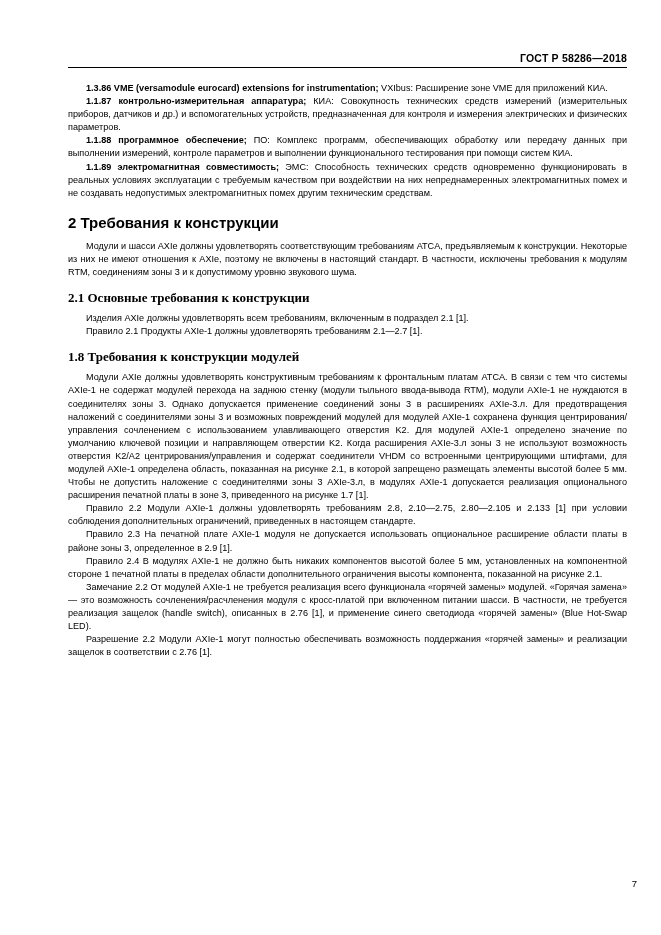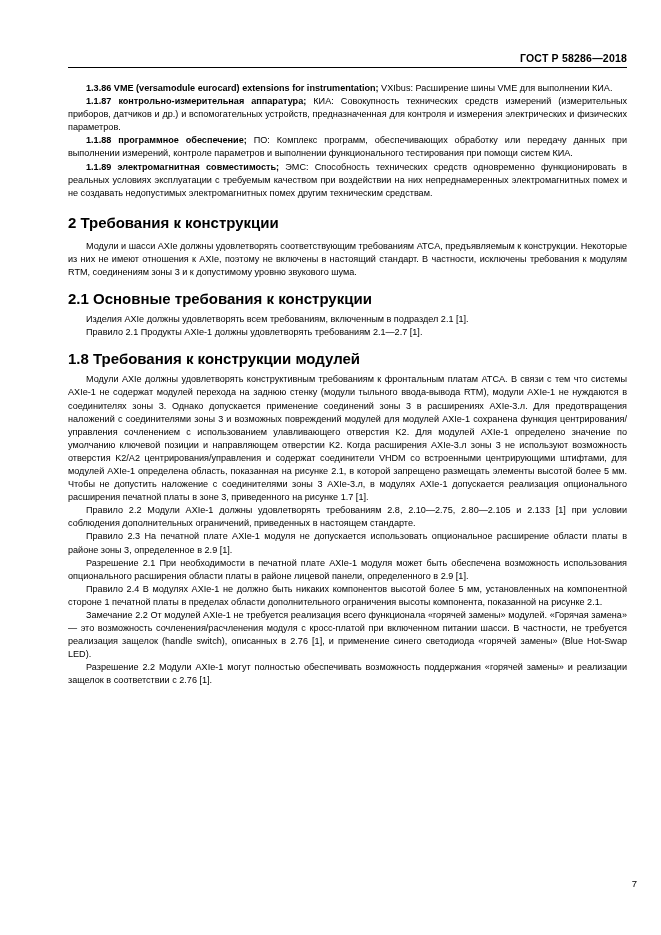--- a/index.html
+++ b/index.html
@@ -54,22 +54,22 @@
     font-weight: bold;
   }
   h2.sec {
     font-family: "Liberation Sans", sans-serif;
     font-size: 15px;
     font-weight: bold;
     margin: 14px 0 9px 0;
     text-indent: 0;
   }
   h3.subsec {
-    font-family: Liberation Sans, sans-serif;
-    font-size: 15px;
+    font-family: Liberation Serif, serif;
+    font-size: 13px;
     font-weight: bold;
     margin: 11px 0 6px 0;
     text-indent: 0;
   }
   .footer {
     position: absolute;
     right: 46px;
     bottom: 46px;
     font-family: "Liberation Sans", sans-serif;
     font-size: 9.5px;
@@ -77,21 +77,21 @@
 </style>
 </head>
 <body>
 
 <div class="page">
 
   <div class="header">ГОСТ Р 58286—2018</div>
   <hr class="header-rule">
 
   <div class="body-text">
-    <p class="para"><span class="b">1.3.86 </span><span class="b">VME (versamodule eurocard) extensions for instrumentation;</span><span> VXIbus: Расширение шины VME для выполнении КИА.</span></p>
+    <p class="para"><span class="b">1.3.86 </span><span class="b">VME (versamodule eurocard) extensions for instrumentation;</span><span> VXIbus: Расширение зоне VME для приложений КИА.</span></p>
     <p class="para"><span class="b">1.1.87 </span><span class="b">контрольно-измерительная аппаратура;</span><span> КИА: Совокупность технических средств измерений (измерительных приборов, датчиков и др.) и вспомогательных устройств, предназначенная для контроля и измерения электрических и физических параметров.</span></p>
     <p class="para"><span class="b">1.1.88 </span><span class="b">программное обеспечение;</span><span> ПО: Комплекс программ, обеспечивающих обработку или передачу данных при выполнении измерений, контроле параметров и выполнении функционального тестирования при помощи систем КИА.</span></p>
     <p class="para"><span class="b">1.1.89 </span><span class="b">электромагнитная совместимость;</span><span> ЭМС: Способность технических средств одновременно функционировать в реальных условиях эксплуатации с требуемым качеством при воздействии на них непреднамеренных электромагнитных помех и не создавать недопустимых электромагнитных помех другим техническим средствам.</span></p>
   </div>
 
   <h2 class="sec">2 Требования к конструкции</h2>
 
   <div class="body-text">
     <p class="para">Модули и шасси AXIe должны удовлетворять соответствующим требованиям ATCA, предъявляемым к конструкции. Некоторые из них не имеют отношения к AXIe, поэтому не включены в настоящий стандарт. В частности, исключены требования к модулям RTM, соединениям зоны 3 и к допустимому уровню звукового шума.</p>
   </div>
@@ -102,21 +102,20 @@
     <p class="para">Изделия AXIe должны удовлетворять всем требованиям, включенным в подраздел 2.1 [1].</p>
     <p class="para">Правило 2.1 Продукты AXIe-1 должны удовлетворять требованиям 2.1—2.7 [1].</p>
   </div>
 
   <h3 class="subsec">1.8 Требования к конструкции модулей</h3>
 
   <div class="body-text">
     <p class="para">Модули AXIe должны удовлетворять конструктивным требованиям к фронтальным платам ATCA. В связи с тем что системы AXIe-1 не содержат модулей перехода на заднюю стенку (модули тыльного ввода-вывода RTM), модули AXIe-1 не нуждаются в соединителях зоны 3. Однако допускается применение соединений зоны 3 в расширениях AXIe-3.л. Для предотвращения наложений с соединителями зоны 3 и возможных повреждений модулей для модулей AXIe-1 сохранена функция центрирования/управления сочленением с использованием улавливающего отверстия K2. Для модулей AXIe-1 определено значение по умолчанию ключевой позиции и направляющем отверстии K2. Когда расширения AXIe-3.л зоны 3 не используют возможность отверстия K2/A2 центрирования/управления и содержат соединители VHDM со встроенными центрирующими штифтами, для модулей AXIe-1 определена область, показанная на рисунке 2.1, в которой запрещено размещать элементы высотой более 5 мм. Чтобы не допустить наложение с соединителями зоны 3 AXIe-3.л, в модулях AXIe-1 допускается реализация опционального расширения печатной платы в зоне 3, приведенного на рисунке 1.7 [1].</p>
     <p class="para">Правило 2.2 Модули AXIe-1 должны удовлетворять требованиям 2.8, 2.10—2.75, 2.80—2.105 и 2.133 [1] при условии соблюдения дополнительных ограничений, приведенных в настоящем стандарте.</p>
     <p class="para">Правило 2.3 На печатной плате AXIe-1 модуля не допускается использовать опциональное расширение области платы в районе зоны 3, определенное в 2.9 [1].</p>
-    <p class="para">Разрешение 2.1 При необходимости в печатной плате AXIe-1 модуля может быть обеспечена возможность использования опционального расширения области платы в районе лицевой панели, определенного в 2.9 [1].</p>
     <p class="para">Правило 2.4 В модулях AXIe-1 не должно быть никаких компонентов высотой более 5 мм, установленных на компонентной стороне 1 печатной платы в пределах области дополнительного ограничения высоты компонента, показанной на рисунке 2.1.</p>
     <p class="para">Замечание 2.2 От модулей AXIe-1 не требуется реализация всего функционала «горячей замены» модулей. «Горячая замена» — это возможность сочленения/расчленения модуля с кросс-платой при включенном питании шасси. В частности, не требуется реализация защелок (handle switch), описанных в 2.76 [1], и применение синего светодиода «горячей замены» (Blue Hot-Swap LED).</p>
     <p class="para">Разрешение 2.2 Модули AXIe-1 могут полностью обеспечивать возможность поддержания «горячей замены» и реализации защелок в соответствии с 2.76 [1].</p>
   </div>
 
   <div class="footer">7</div>
 
 </div>
 
 </body></html>

